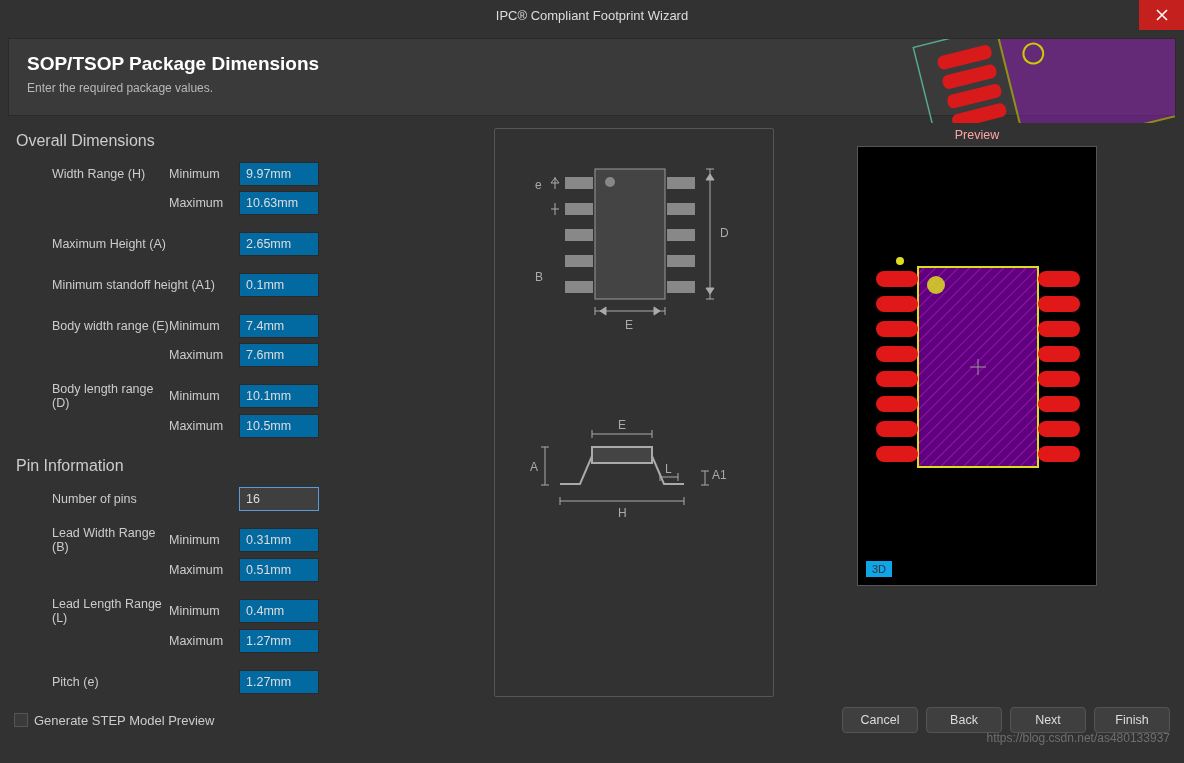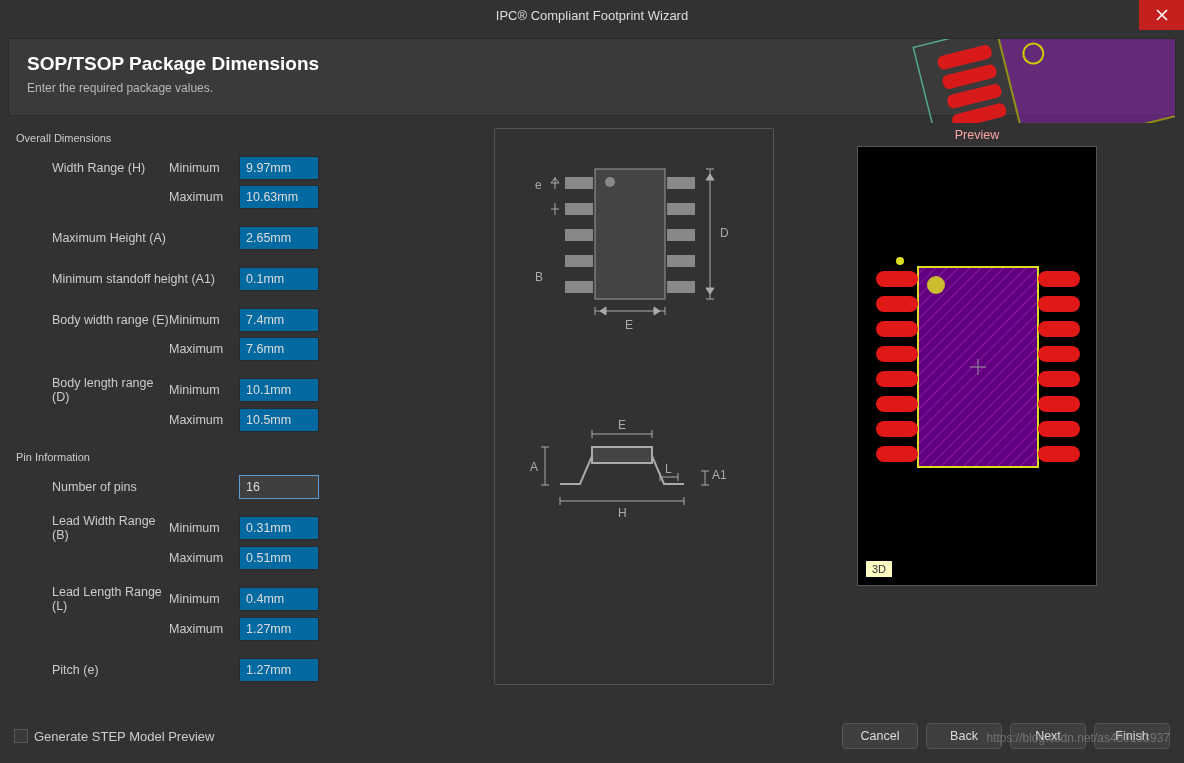--- a/index.html
+++ b/index.html
@@ -8,34 +8,34 @@
 .titlebar-title { color: #ddd; font-size: 13px; }
 .close-btn { position: absolute; right: 0; top: 0; width: 45px; height: 30px; background: #c4201d; display: flex; align-items: center; justify-content: center; color: #fff; font-size: 14px; cursor: pointer; }
 .header { background: #3a3a3a; border: 1px solid #2a2a2a; margin: 8px; padding: 14px 18px 20px; position: relative; display: flex; justify-content: space-between; }
 .header h1 { color: #fff; font-size: 19px; font-weight: 600; margin-bottom: 6px; }
 .header p { color: #b8b8b8; font-size: 12px; }
 .header-img { position: absolute; right: 0; top: 0; width: 280px; height: 84px; overflow: hidden; }
 .content { display: flex; padding: 4px 14px; gap: 10px; }
 .form-col { width: 410px; }
 .diagram-col { width: 280px; border: 1px solid #555; border-radius: 2px; padding: 10px; margin-left: 60px; }
 .preview-col { flex: 1; text-align: center; }
-.section-title { color: #ccc; font-size: 11px; margin: 4px 0 10px 2px; }
+.section-title { color: #ccc; font-size: 16px; margin: 4px 0 10px 2px; }
 .row { display: flex; align-items: center; min-height: 27px; margin-bottom: 2px; }
 .row .lbl { width: 155px; padding-left: 38px; color: #ccc; font-size: 12.5px; }
 .row .sublbl { width: 70px; text-align: left; color: #ccc; font-size: 12.5px; }
 .row input[type=text] { width: 80px; height: 24px; background: #0369a1; border: 1px solid #2a2a2a; color: #ddd; padding: 0 6px; font-size: 12.5px; }
 .row input.selected { border: 1px solid #5a9dd8; background: #3f3f3f; }
 .spacer { height: 12px; }
-.footer { position: absolute; bottom: 0; left: 0; right: 0; height: 54px; display: flex; align-items: center; padding: 0 14px; }
+.footer { position: absolute; bottom: 16px; left: 0; right: 0; height: 54px; display: flex; align-items: center; padding: 0 14px; }
 .chk { width: 14px; height: 14px; background: #3a3a3a; border: 1px solid #555; margin-right: 6px; }
 .footer-btns { margin-left: auto; display: flex; gap: 8px; }
 .btn { min-width: 76px; height: 26px; background: #3f3f3f; border: 1px solid #555; color: #ddd; font-size: 12.5px; display: flex; align-items: center; justify-content: center; cursor: pointer; border-radius: 4px; padding: 0 14px; }
 .preview-title { color: #fca5a5; font-size: 12.5px; margin-bottom: 4px; }
 .preview-box { width: 240px; height: 440px; background: #000; margin: 0 auto; position: relative; border: 1px solid #555; }
-.preview-3d { position: absolute; bottom: 8px; left: 8px; background: #fef9c3; color: #333; padding: 2px 6px; font-size: 11px; cursor: pointer; }
+.preview-3d { position: absolute; bottom: 8px; left: 8px; background: #0ea5e9; color: #333; padding: 2px 6px; font-size: 11px; cursor: pointer; }
 .watermark { position: absolute; bottom: 18px; right: 14px; color: #888; font-size: 12px; opacity: 0.7; }
 svg text { fill: #aaa; font-size: 12px; font-family: sans-serif; }
 .underline::first-letter { text-decoration: underline; }
 </style>
 </head>
 <body>
 
 <div class="titlebar">
   <span class="titlebar-title">IPC® Compliant Footprint Wizard</span>
   <div class="close-btn">

